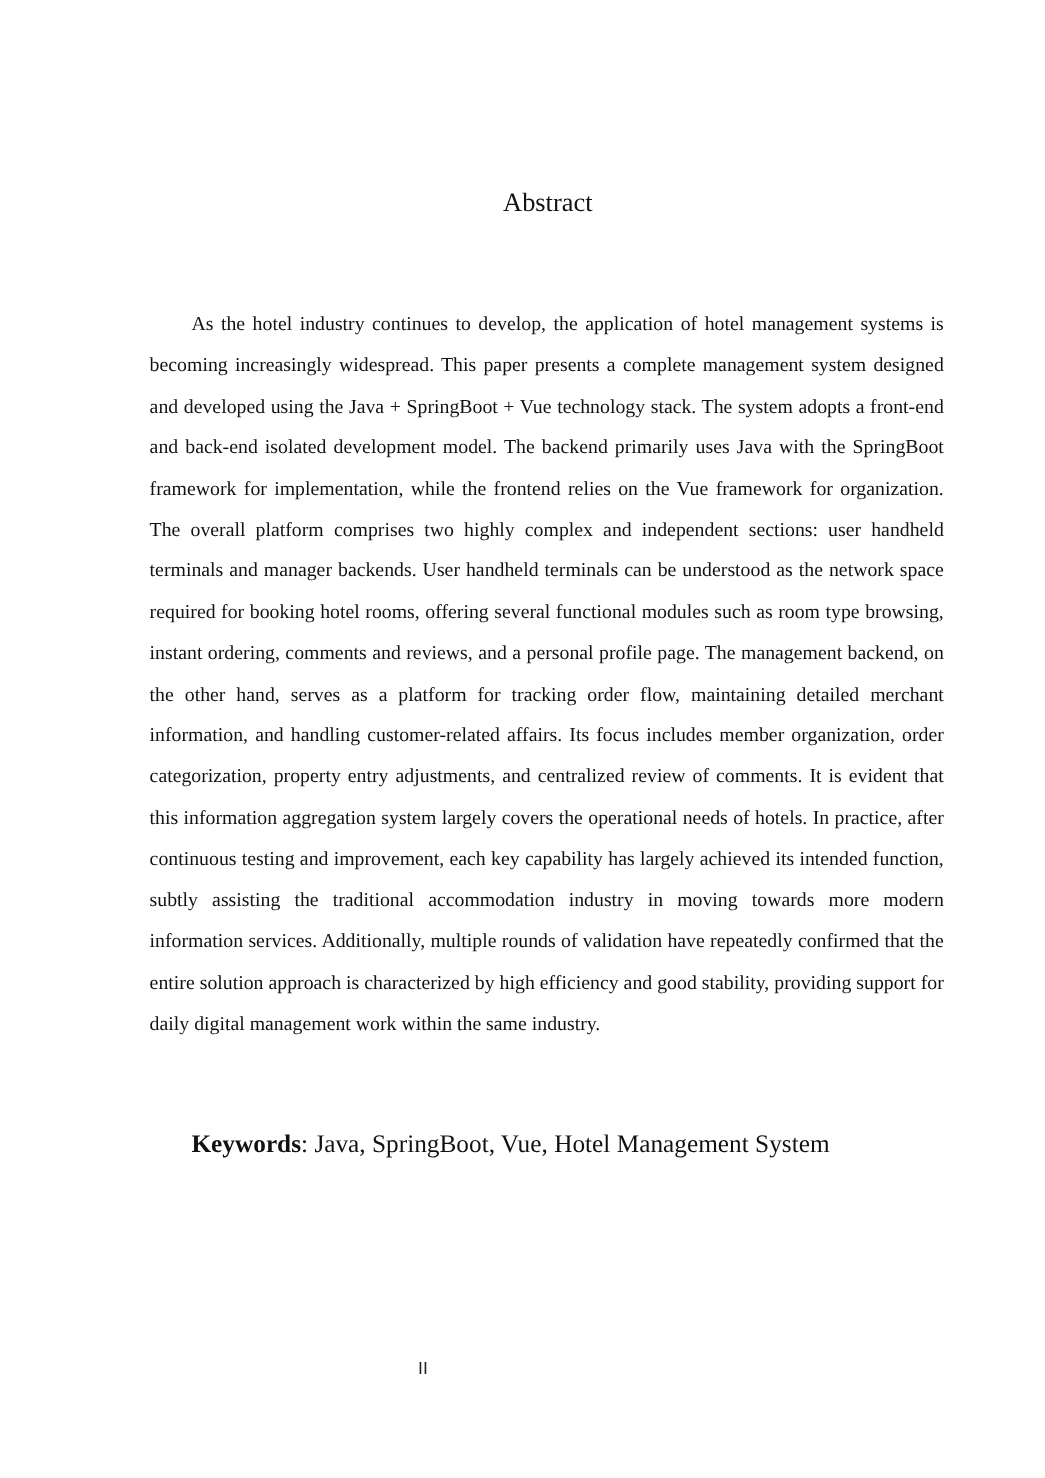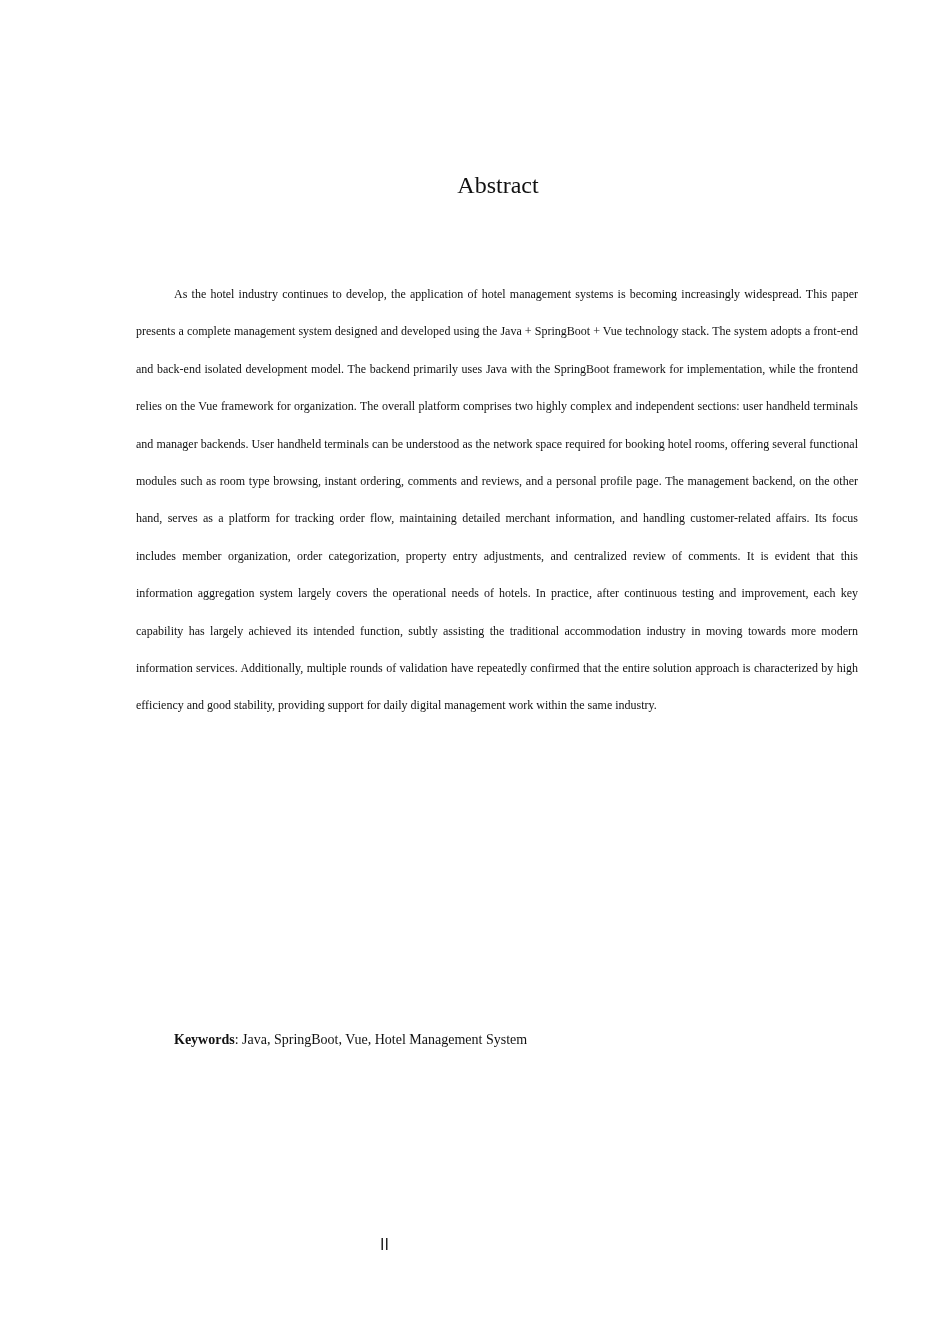--- a/index.html
+++ b/index.html
@@ -7,28 +7,28 @@
     .page { position: absolute; left: 0; top: 0; width: 950px; height: 960px; background: #fff; }
     .title {
       position: absolute; left: 0; width: 996px; top: 172px;
       text-align: center;
       font-family: "Liberation Serif", serif;
       font-size: 24px; color: #111;
     }
     .abstract-body {
       position: absolute; left: 136px; top: 276px; width: 722px;
       font-family: "Liberation Serif", serif;
-      font-size: 12px; line-height: 37.4px;
+      font-size: 18px; line-height: 37.4px;
       color: #111; text-align: justify;
       margin: 0; text-indent: 38px;
     }
     .keywords {
       position: absolute; left: 136px; top: 1021px; width: 722px;
       font-family: "Liberation Serif", serif;
-      font-size: 14px; line-height: 37.4px;
+      font-size: 23px; line-height: 37.4px;
       color: #111; text-indent: 38px; margin: 0;
     }
     .keywords b { font-weight: bold; }
     .page-number {
       position: absolute; left: 380px; top: 1236px;
       font-family: "Liberation Sans", sans-serif;
       font-size: 16px; color: #222;
     }
   </style>
 </head>

